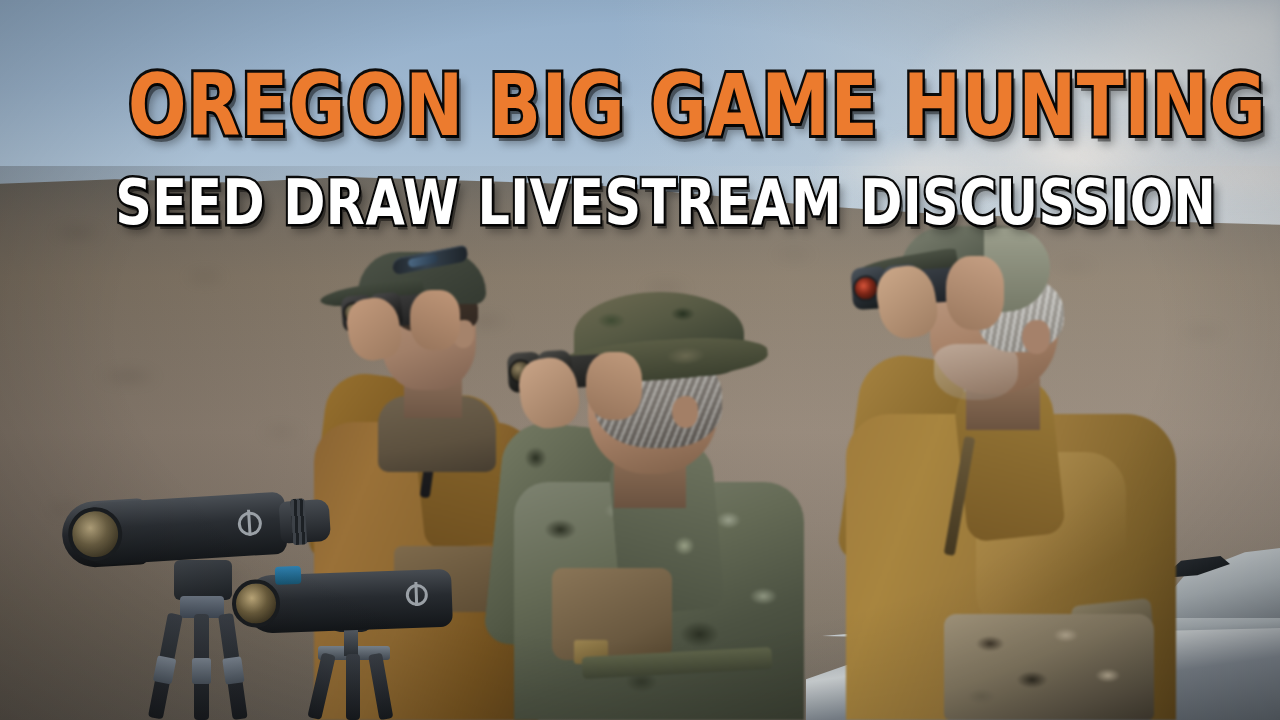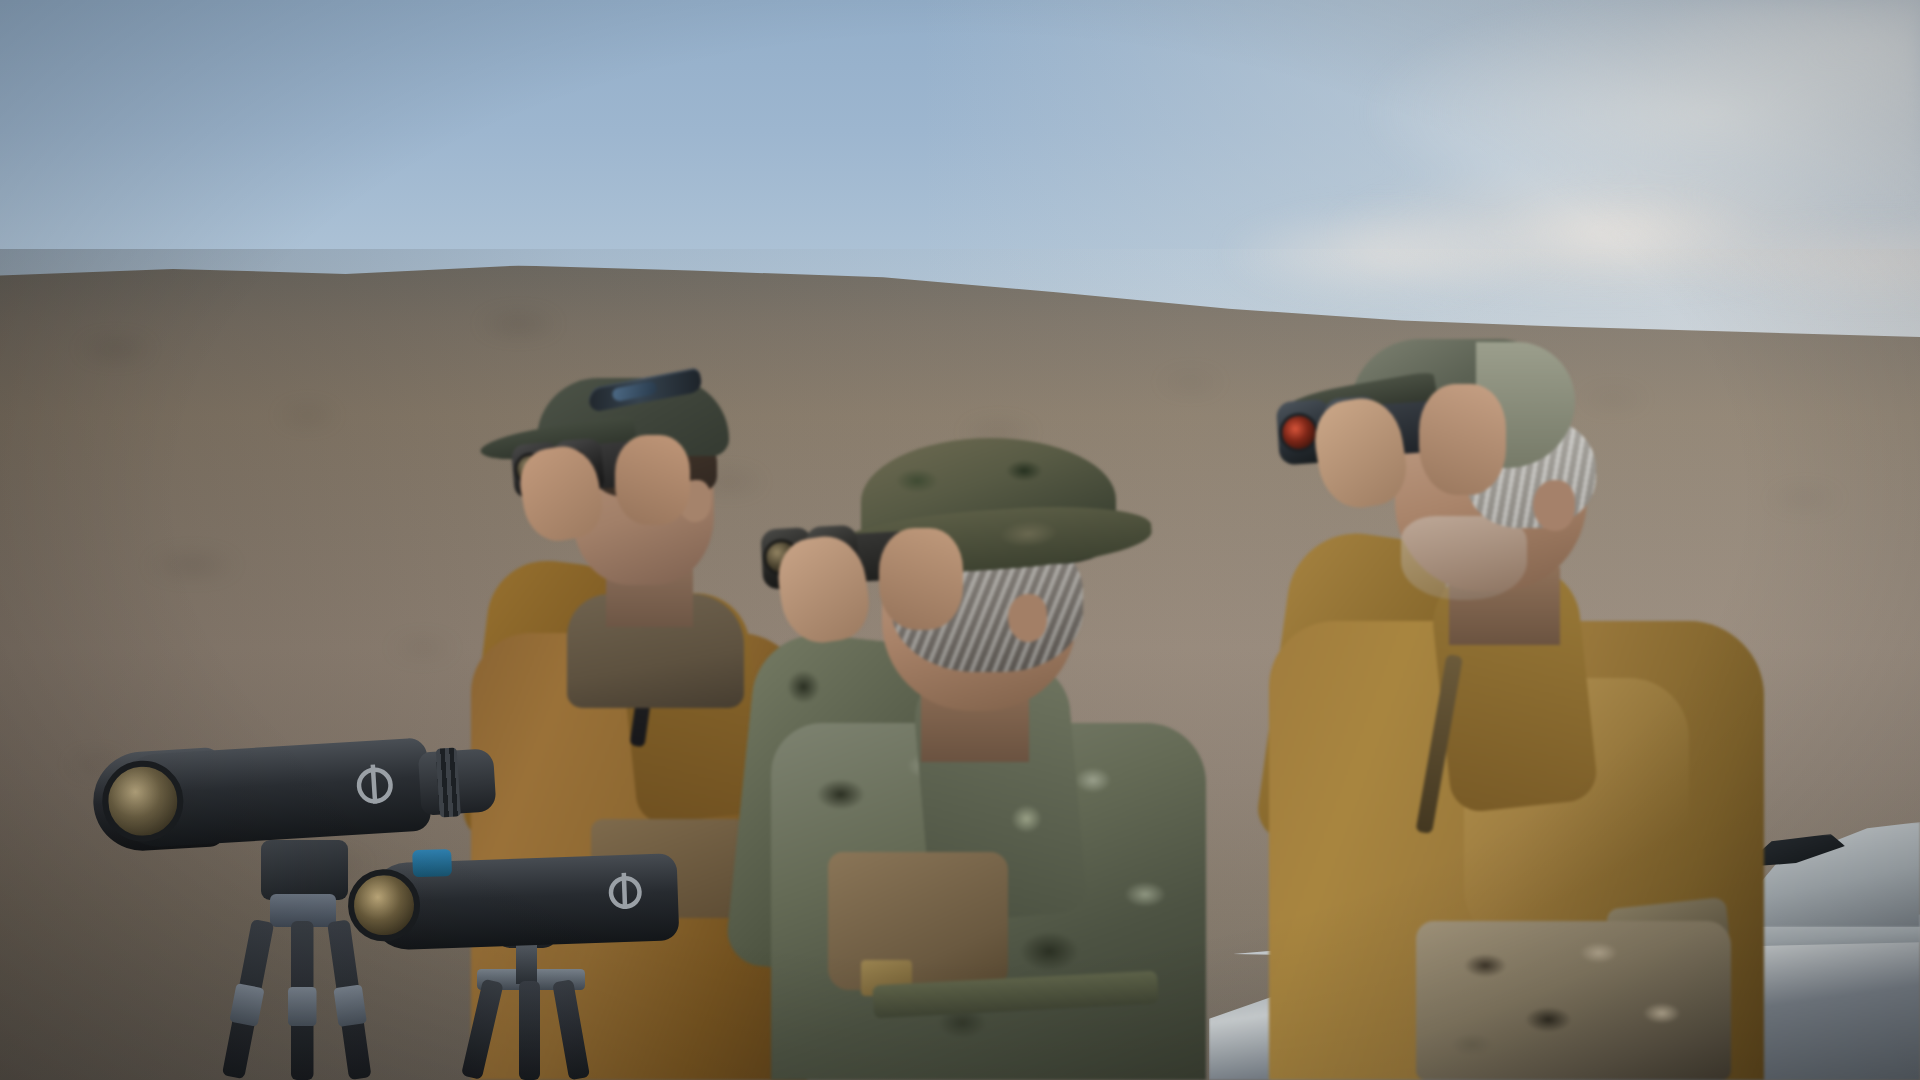--- a/index.html
+++ b/index.html
@@ -763,14 +763,18 @@
       <div class="body"></div>
       <div class="objective"></div>
       <div class="eyep"></div>
       <div class="ring"></div>
       <div class="logo"></div>
     </div>
   </div>
 
   <div class="vignette"></div>
 
+  <div class="text-block">
+    <div class="title-line" id="title">OREGON BIG GAME HUNTING</div>
+    <div class="title-line" id="subtitle">SEED DRAW LIVESTREAM DISCUSSION</div>
+  </div>
 
 </div>
 
 </body></html>

